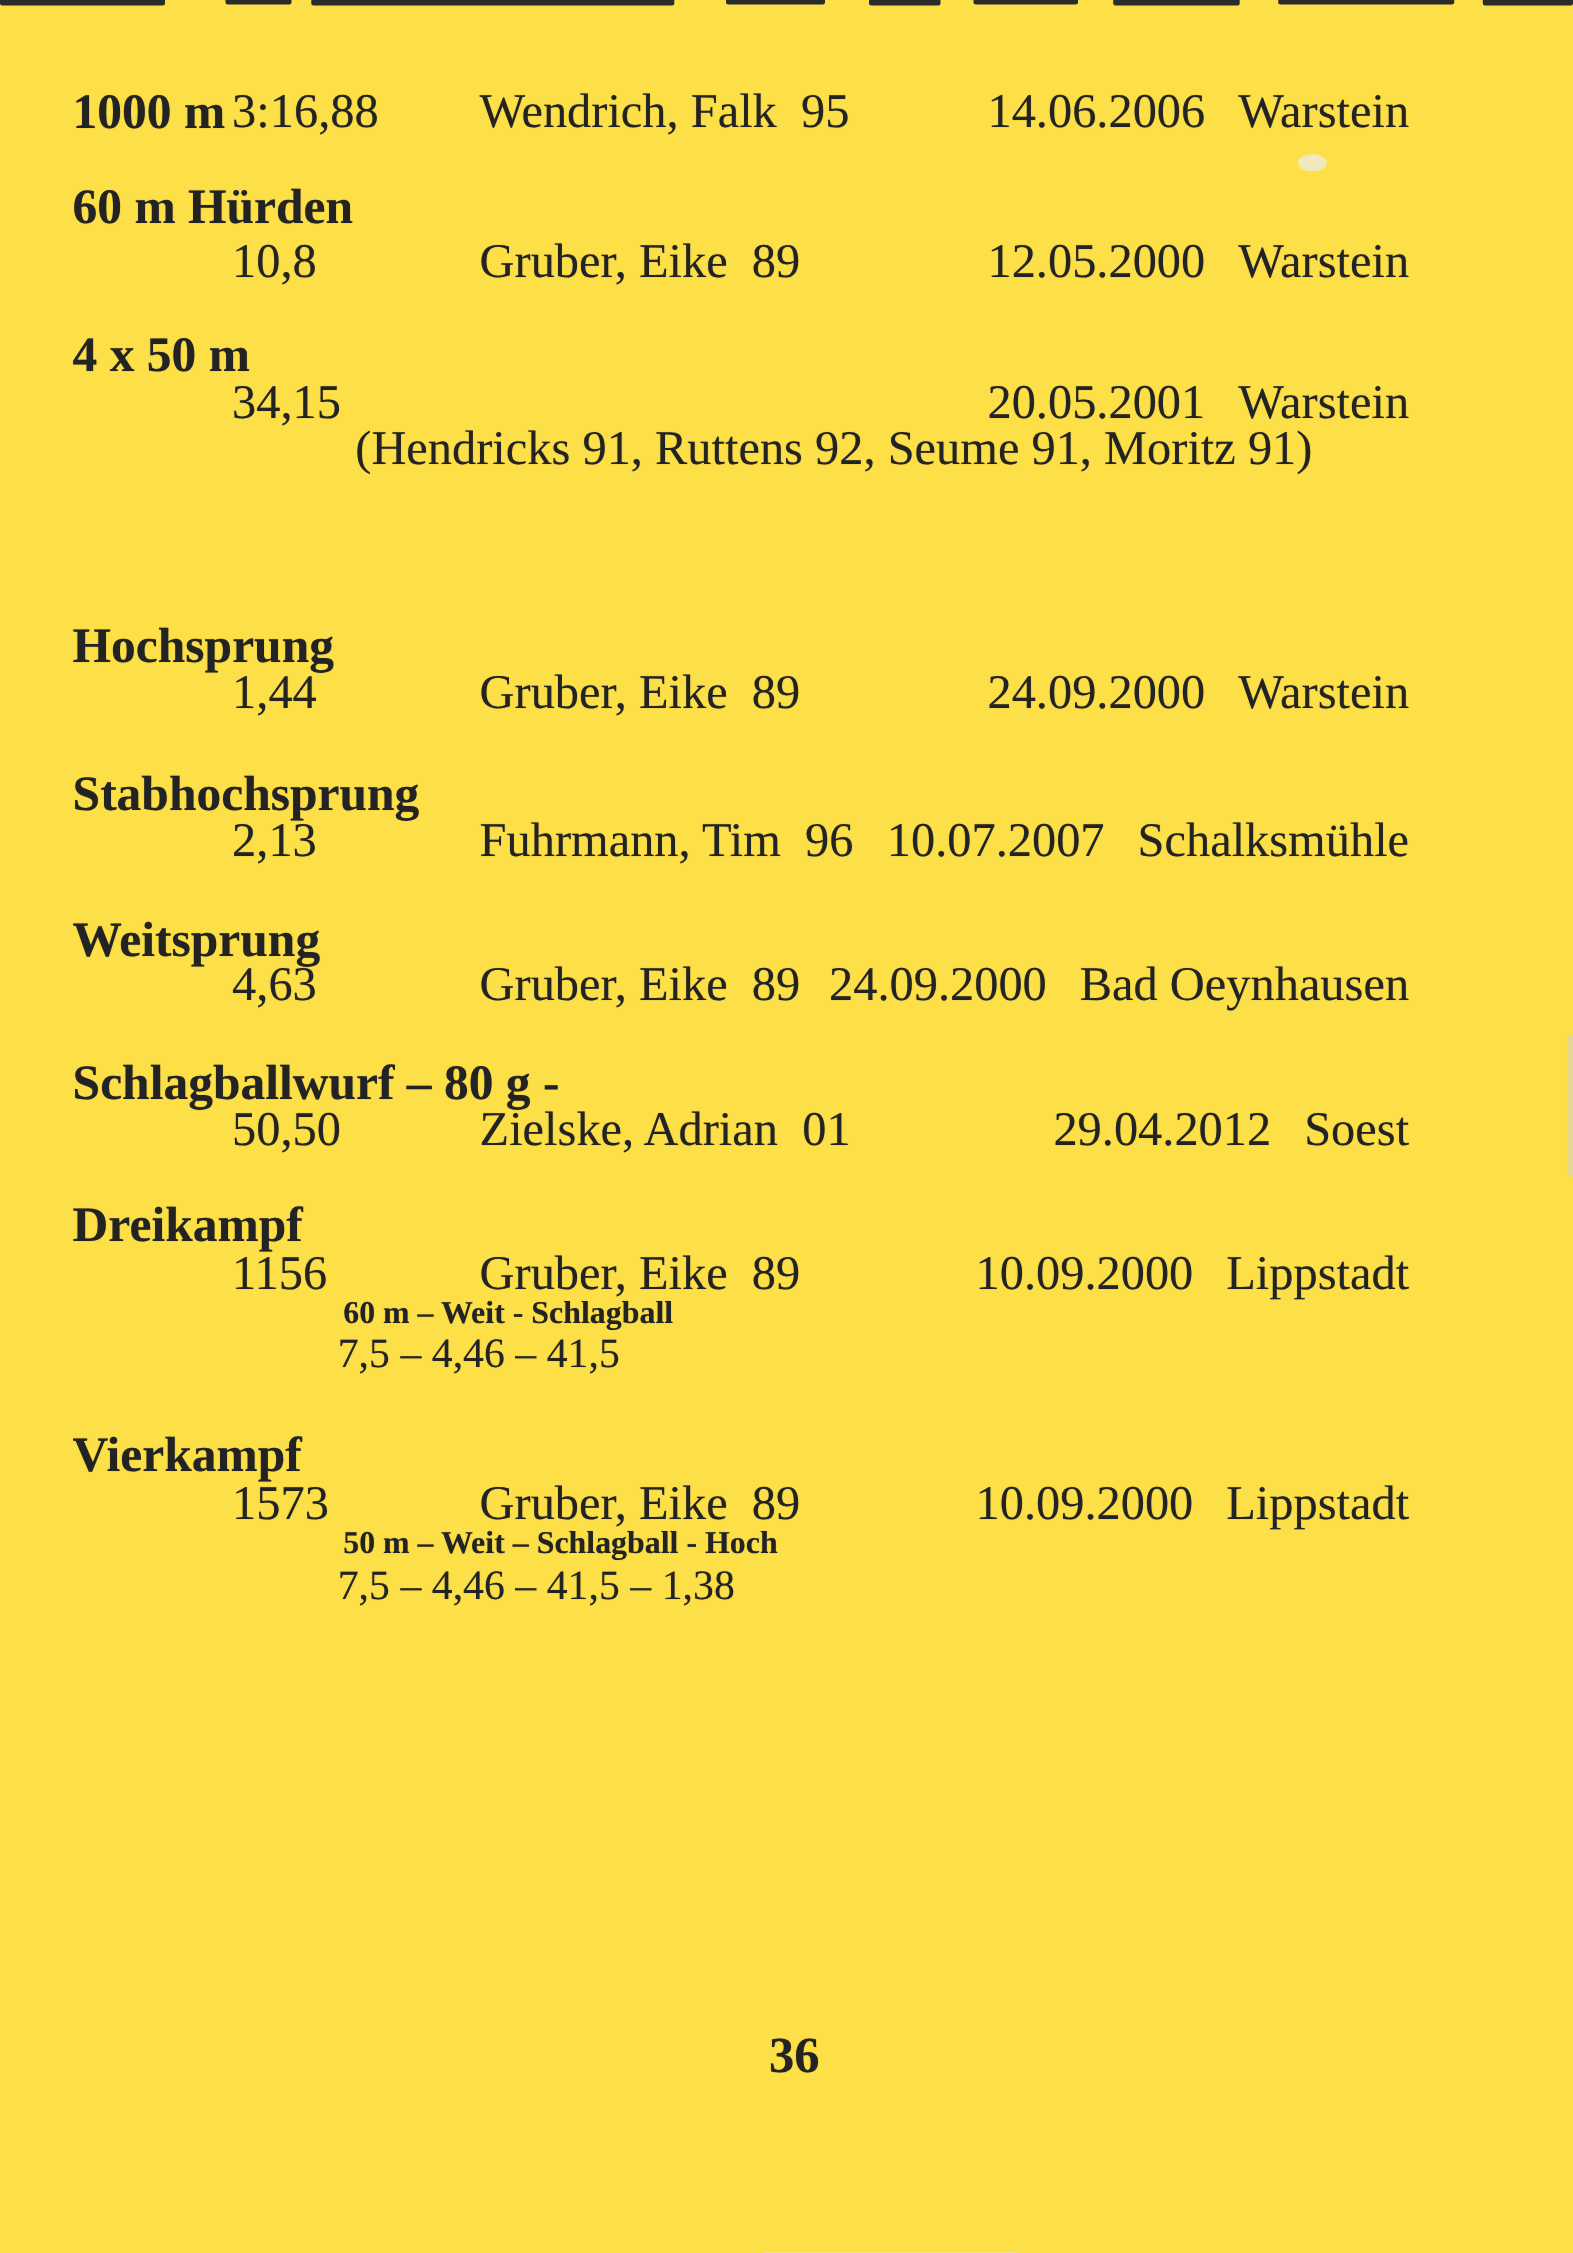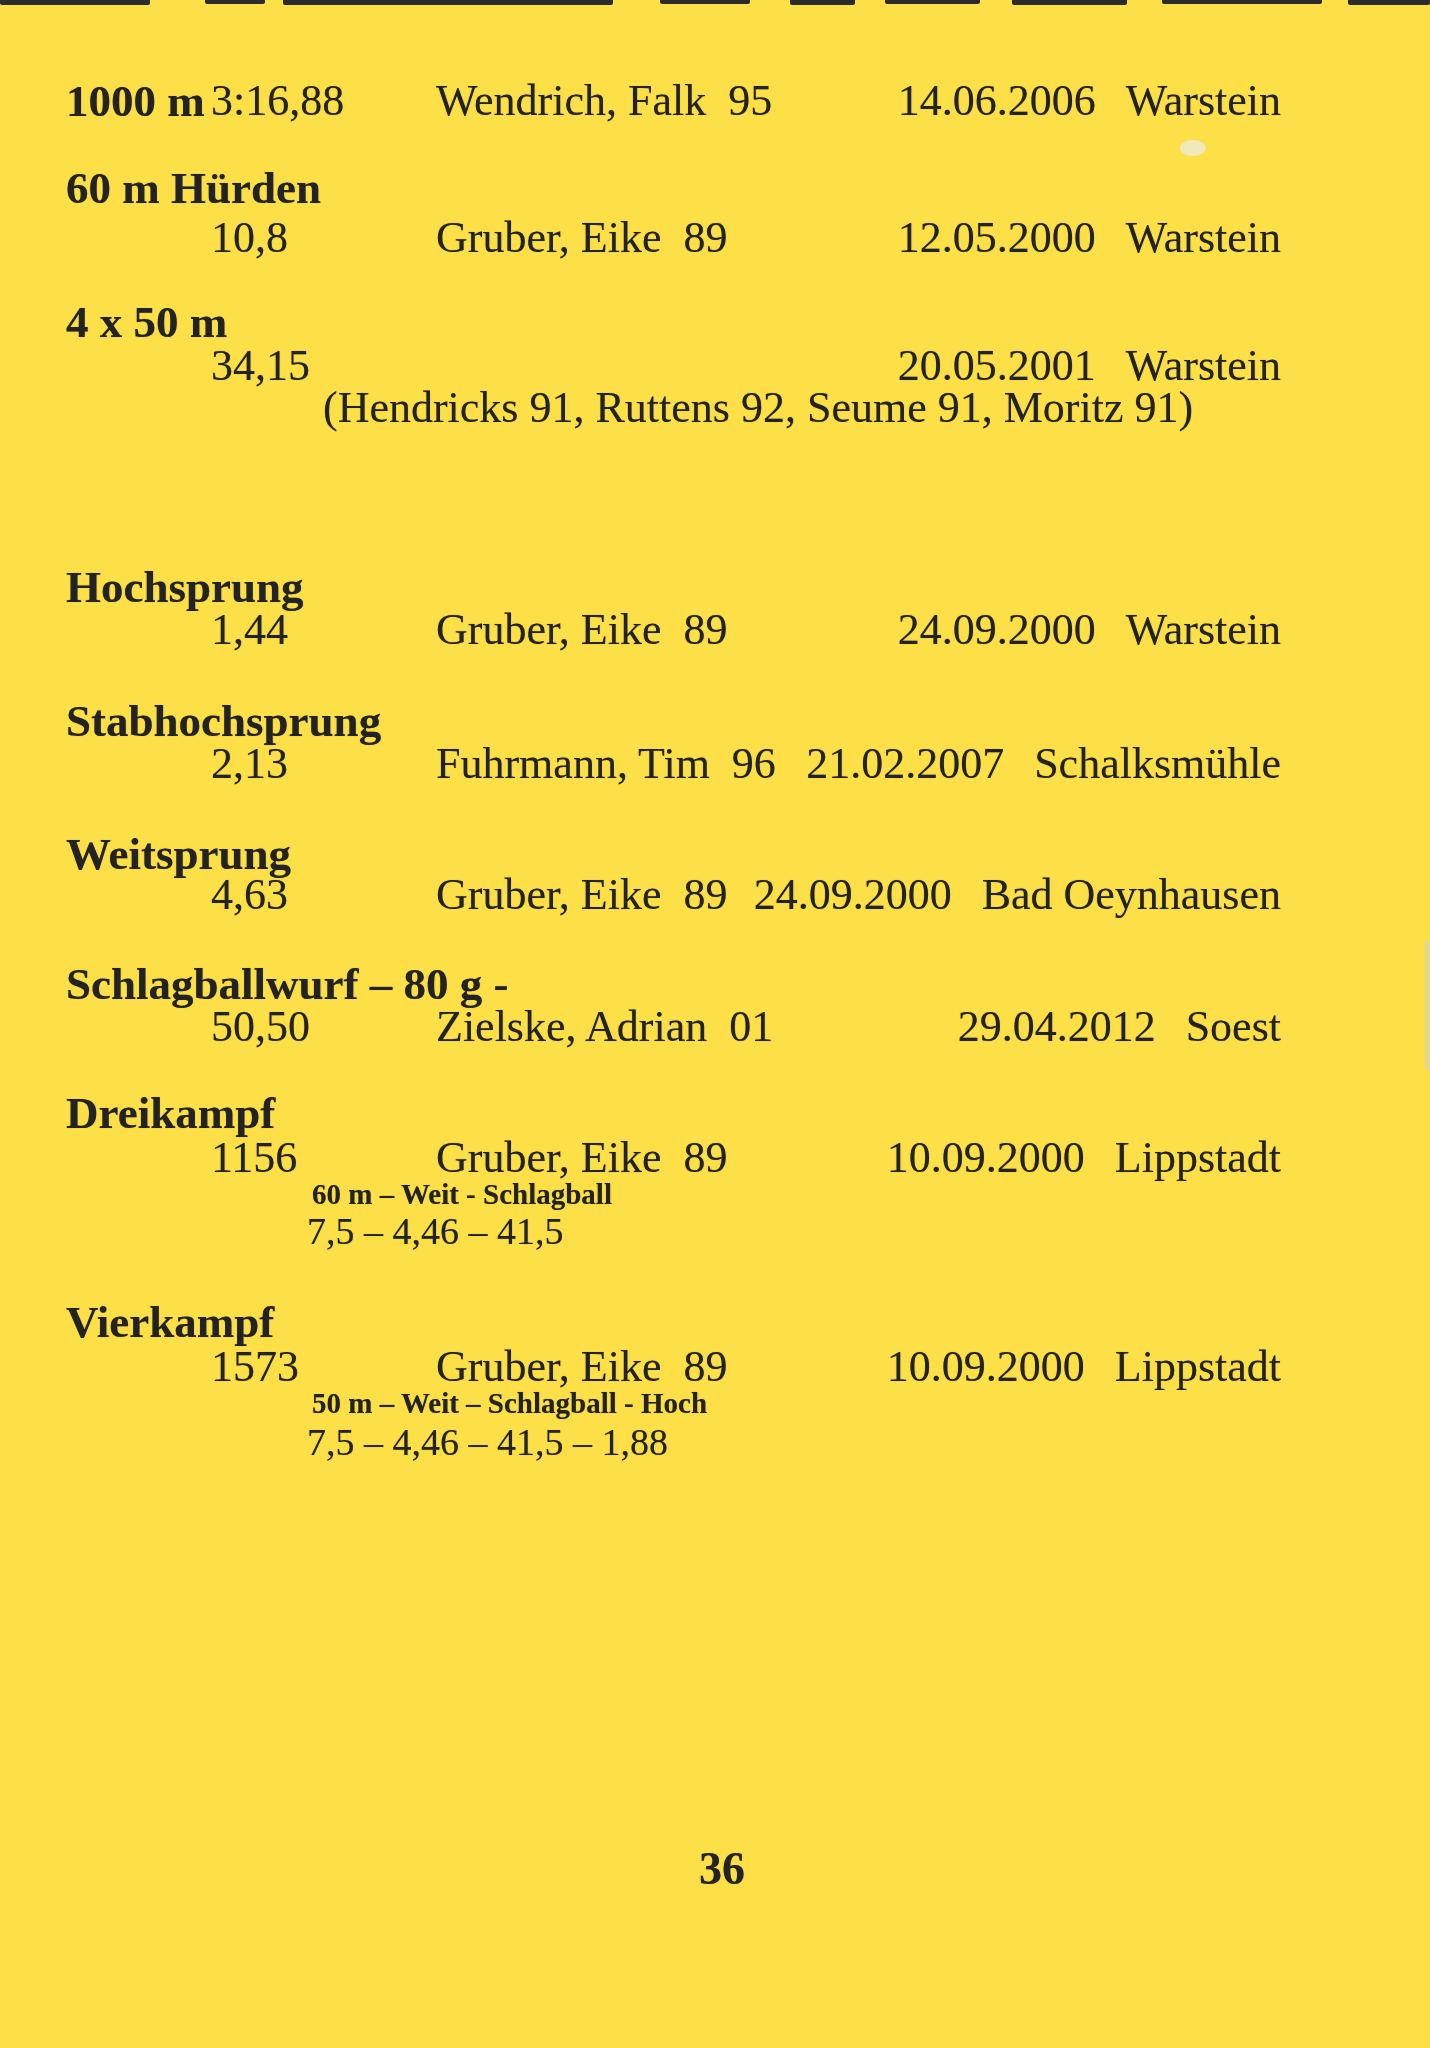--- a/index.html
+++ b/index.html
@@ -117,21 +117,21 @@
     </span>
   </div>
 
   <div class="line" style="top:697px">
     <span class="t b ev">Stabhochsprung</span>
   </div>
   <div class="line" style="top:740px">
     <span class="t val">2,13</span>
     <span class="t nm">Fuhrmann, Tim  96</span>
     <span class="dp">
-      <span class="t">21.02.2007</span>
+      <span class="t">10.07.2007</span>
       <span class="t">Schalksmühle</span>
     </span>
   </div>
 
   <div class="line" style="top:830px">
     <span class="t b ev">Weitsprung</span>
   </div>
   <div class="line" style="top:871px">
     <span class="t val">4,63</span>
     <span class="t nm">Gruber, Eike  89</span>
@@ -179,18 +179,18 @@
     <span class="t nm">Gruber, Eike  89</span>
     <span class="dp">
       <span class="t">10.09.2000</span>
       <span class="t">Lippstadt</span>
     </span>
   </div>
   <div class="line" style="top:1388px">
     <span class="t small-disc">50 m – Weit – Schlagball - Hoch</span>
   </div>
   <div class="line" style="top:1422px">
-    <span class="t vals">7,5 – 4,46 – 41,5 – 1,88</span>
+    <span class="t vals">7,5 – 4,46 – 41,5 – 1,38</span>
   </div>
 
   <div class="pageno">36</div>
 
 </div>
 
 </body></html>

